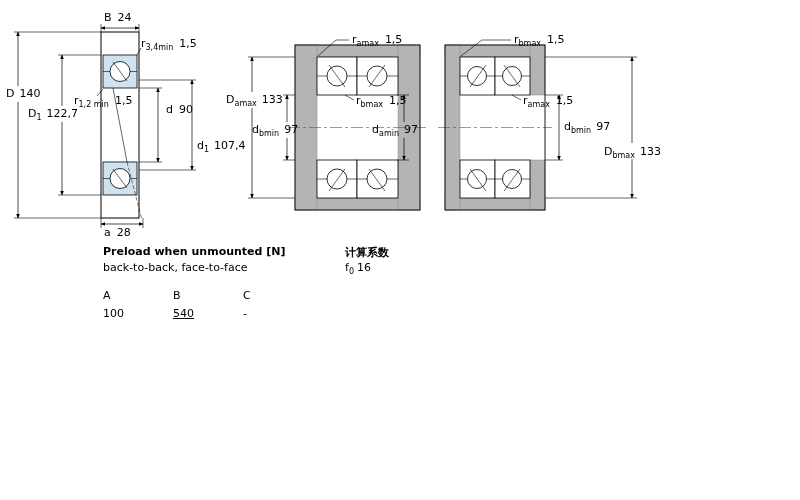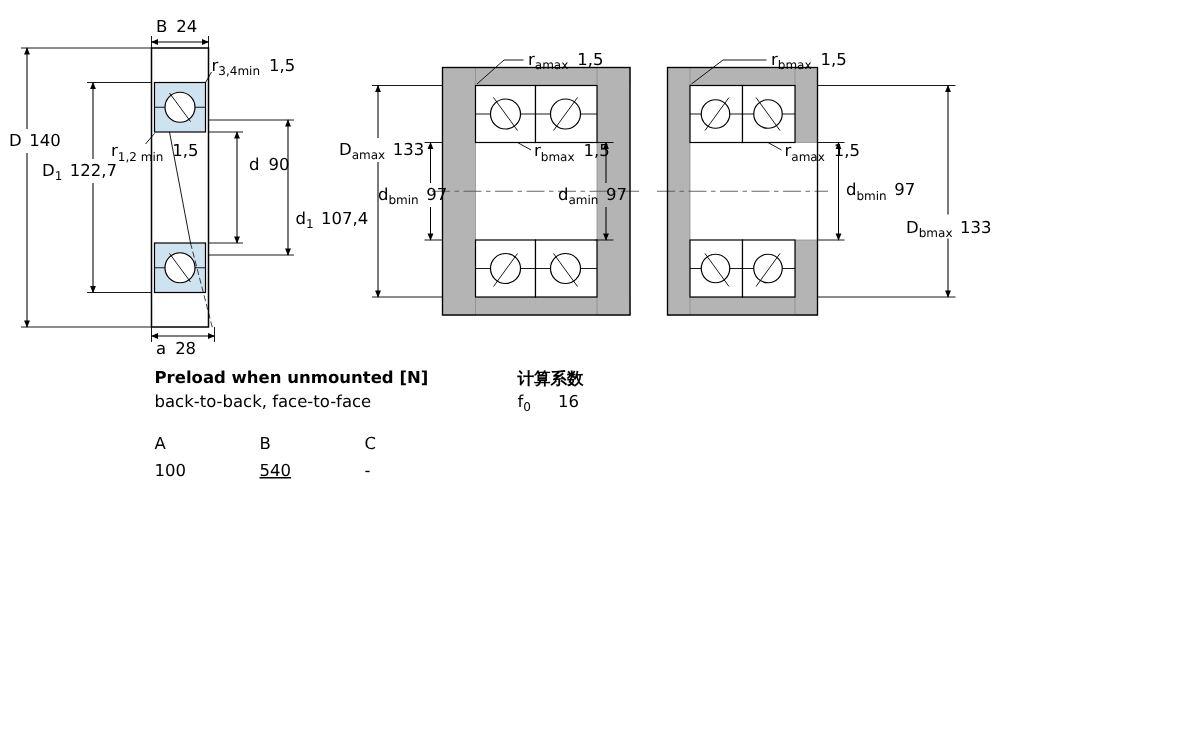--- a/index.html
+++ b/index.html
@@ -17,21 +17,21 @@
   .cl   { stroke:#555; stroke-width:0.6; stroke-dasharray:12 3 3 3; fill:none; }
   .cell { fill:#ffffff; stroke:#000; stroke-width:0.8; }
   .ball { fill:#ffffff; stroke:#000; stroke-width:0.8; }
   .split{ stroke:#000; stroke-width:0.6; }
   .diag { stroke:#000; stroke-width:0.6; }
   .grayrect { stroke:#8a8a8a; stroke-width:0.5; }
   .bound { fill:none; stroke:#000; stroke-width:0.9; }
   .txt  { position:absolute; font-size:11px; white-space:nowrap; }
   .bold { font-weight:bold; }
   .txt sub { font-size:8px; }
-  .valgap { margin-left:18px; }
+  .valgap { margin-left:3px; }
 </style>
 </head>
 <body>
 
 <div id="canvas">
 
 <svg id="drawing" width="800" height="245" viewBox="0 0 800 245">
   <defs>
     <marker id="arrow" viewBox="0 0 10 10" refX="9" refY="5" markerWidth="7" markerHeight="7" orient="auto-start-reverse">
       <path d="M0,1 L10,5 L0,9 z" fill="#000"></path>

